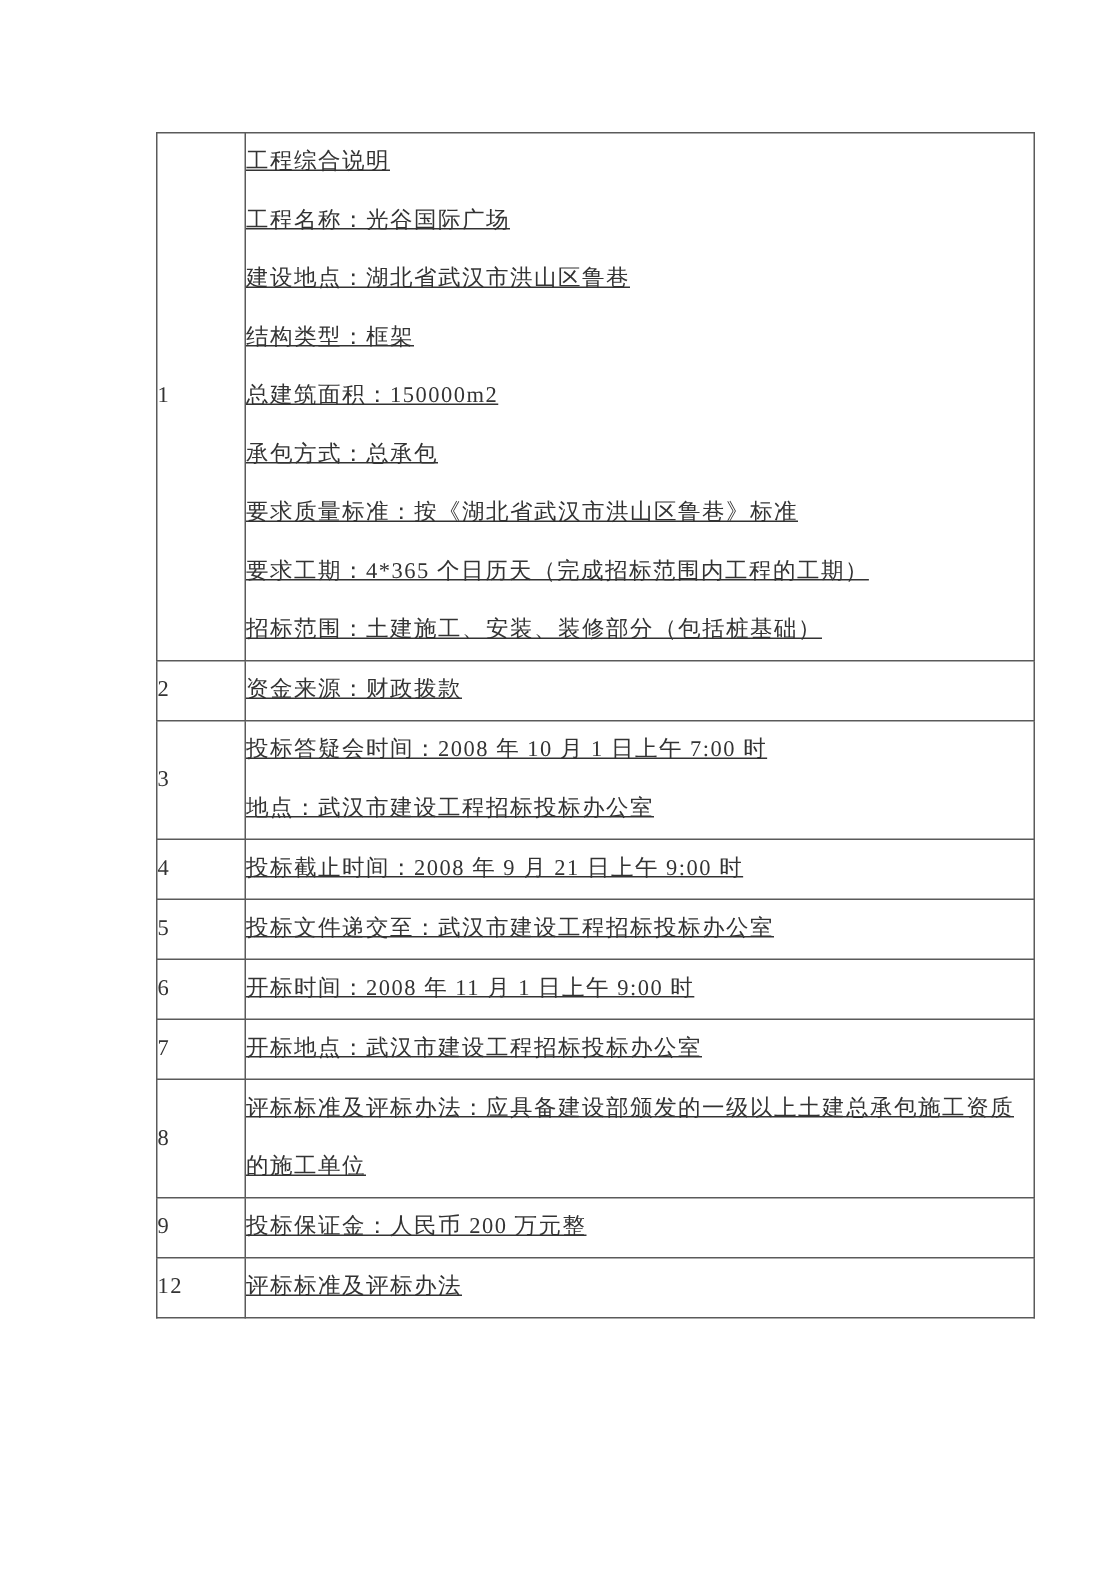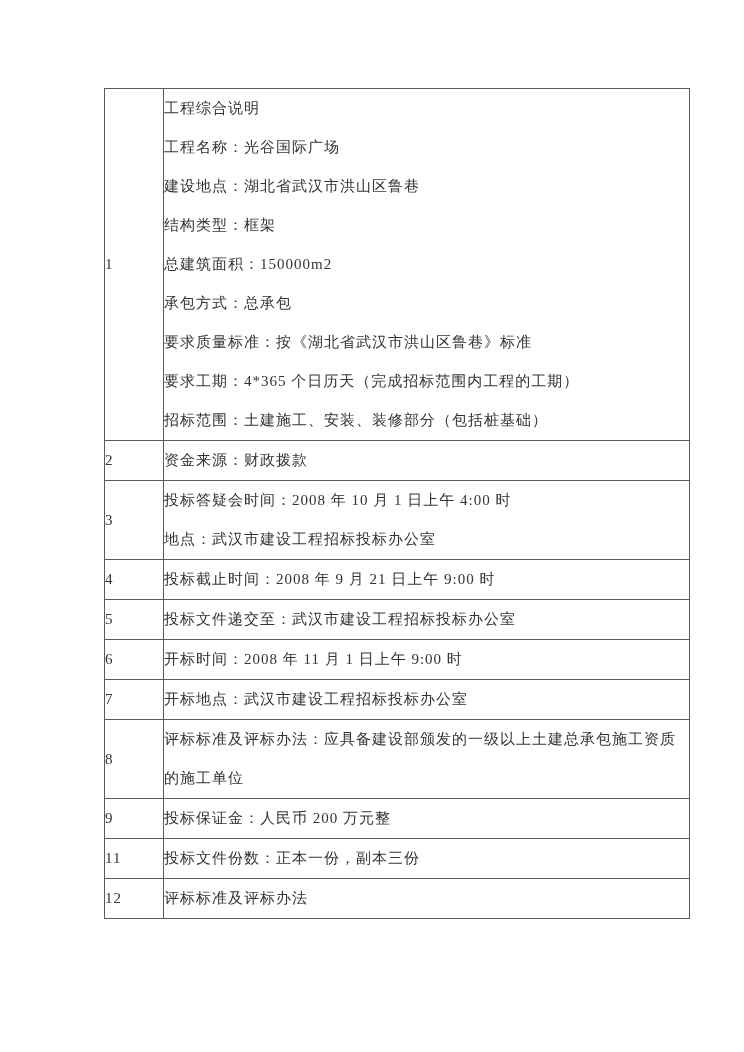--- a/index.html
+++ b/index.html
@@ -30,20 +30,21 @@
     color: #333333;
     letter-spacing: 1px;
     padding: 0;
   }
   td.cell-num {
     padding: 0 7px;
     text-align: left;
   }
   td.cell-content {
     padding: 0 9px;
+    text-decoration: underline;
   }
   .line {
     line-height: 39px;
     text-align: left;
     white-space: normal;
     word-break: break-all;
   }
   col.col-num { width: 59px; }
 </style>
 </head>
@@ -72,21 +73,21 @@
         </tr>
         <tr>
           <td class="cell-num">2</td>
           <td class="cell-content">
             <div class="line">资金来源：财政拨款</div>
           </td>
         </tr>
         <tr>
           <td class="cell-num">3</td>
           <td class="cell-content">
-            <div class="line">投标答疑会时间：2008 年 10 月 1 日上午 4:00 时</div>
+            <div class="line">投标答疑会时间：2008 年 10 月 1 日上午 7:00 时</div>
             <div class="line">地点：武汉市建设工程招标投标办公室</div>
           </td>
         </tr>
         <tr>
           <td class="cell-num">4</td>
           <td class="cell-content">
             <div class="line">投标截止时间：2008 年 9 月 21 日上午 9:00 时</div>
           </td>
         </tr>
         <tr>
@@ -113,26 +114,20 @@
             <div class="line">评标标准及评标办法：应具备建设部颁发的一级以上土建总承包施工资质的施工单位</div>
           </td>
         </tr>
         <tr>
           <td class="cell-num">9</td>
           <td class="cell-content">
             <div class="line">投标保证金：人民币 200 万元整</div>
           </td>
         </tr>
         <tr>
-          <td class="cell-num">11</td>
-          <td class="cell-content">
-            <div class="line">投标文件份数：正本一份，副本三份</div>
-          </td>
-        </tr>
-        <tr>
           <td class="cell-num">12</td>
           <td class="cell-content">
             <div class="line">评标标准及评标办法</div>
           </td>
         </tr>
       </tbody>
   </table>
 </div>
 
 </body></html>

